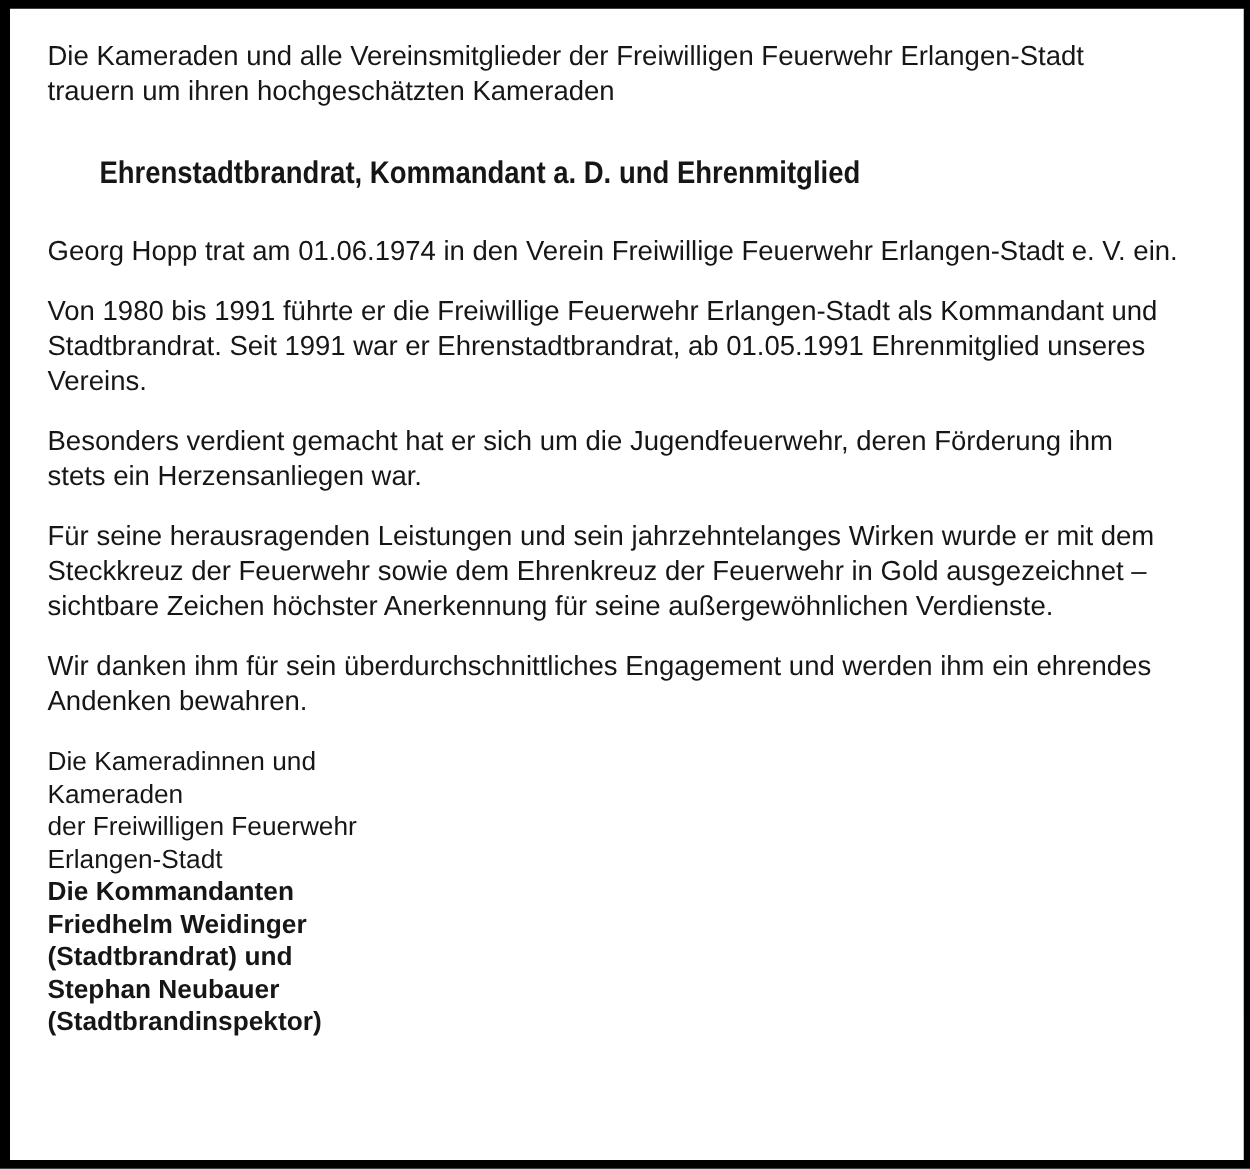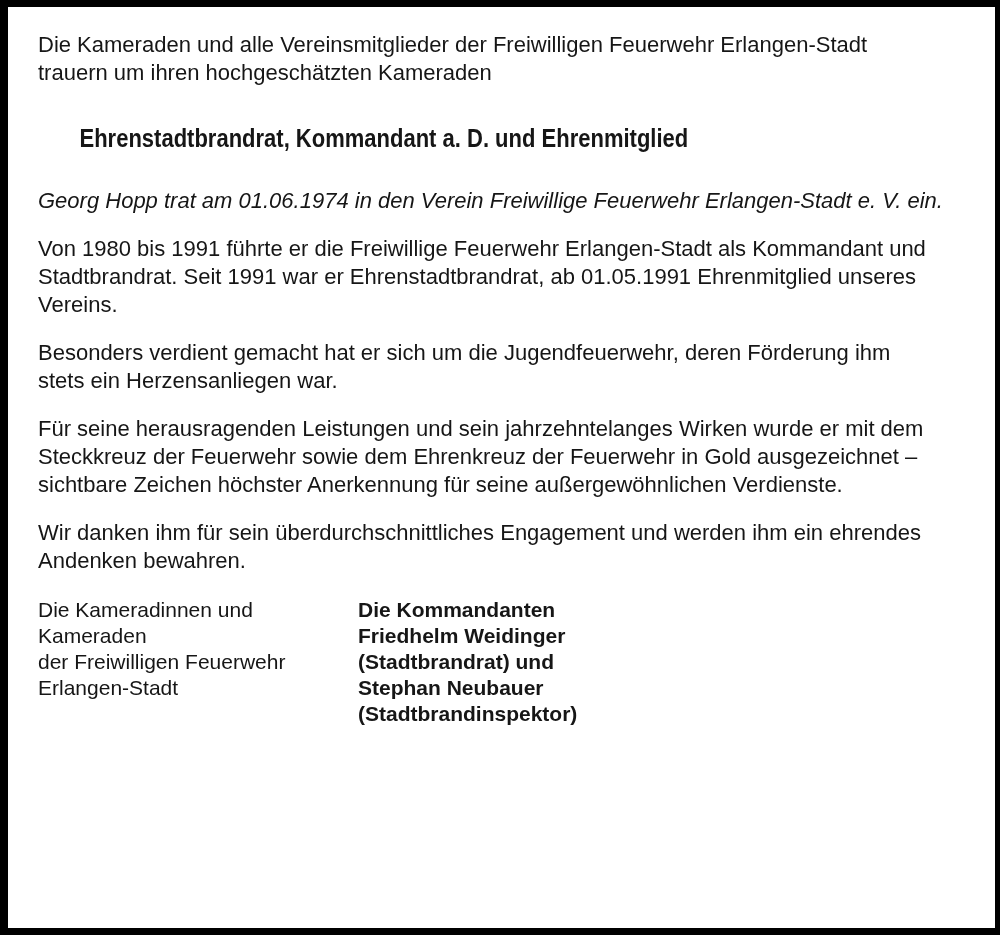--- a/index.html
+++ b/index.html
@@ -56,25 +56,25 @@
     line-height: 28px;
   }
   .body-p {
     margin: 20px 0 0 0;
     font-size: 22px;
     line-height: 28px;
     white-space: pre-line;
   }
   .body-p.first {
     margin-top: 34px;
-    font-style: italic;
   }
   .signatures {
     display: flex;
     margin-top: 22px;
+    flex-direction: column;
   }
   .sig {
     font-size: 21px;
     line-height: 26px;
     white-space: pre-line;
   }
   .sig.col1 { width: 320px; }
   .sig.col2 { width: 320px; }
   .sig.col3 { flex: 1; font-weight: bold; }
 </style>

